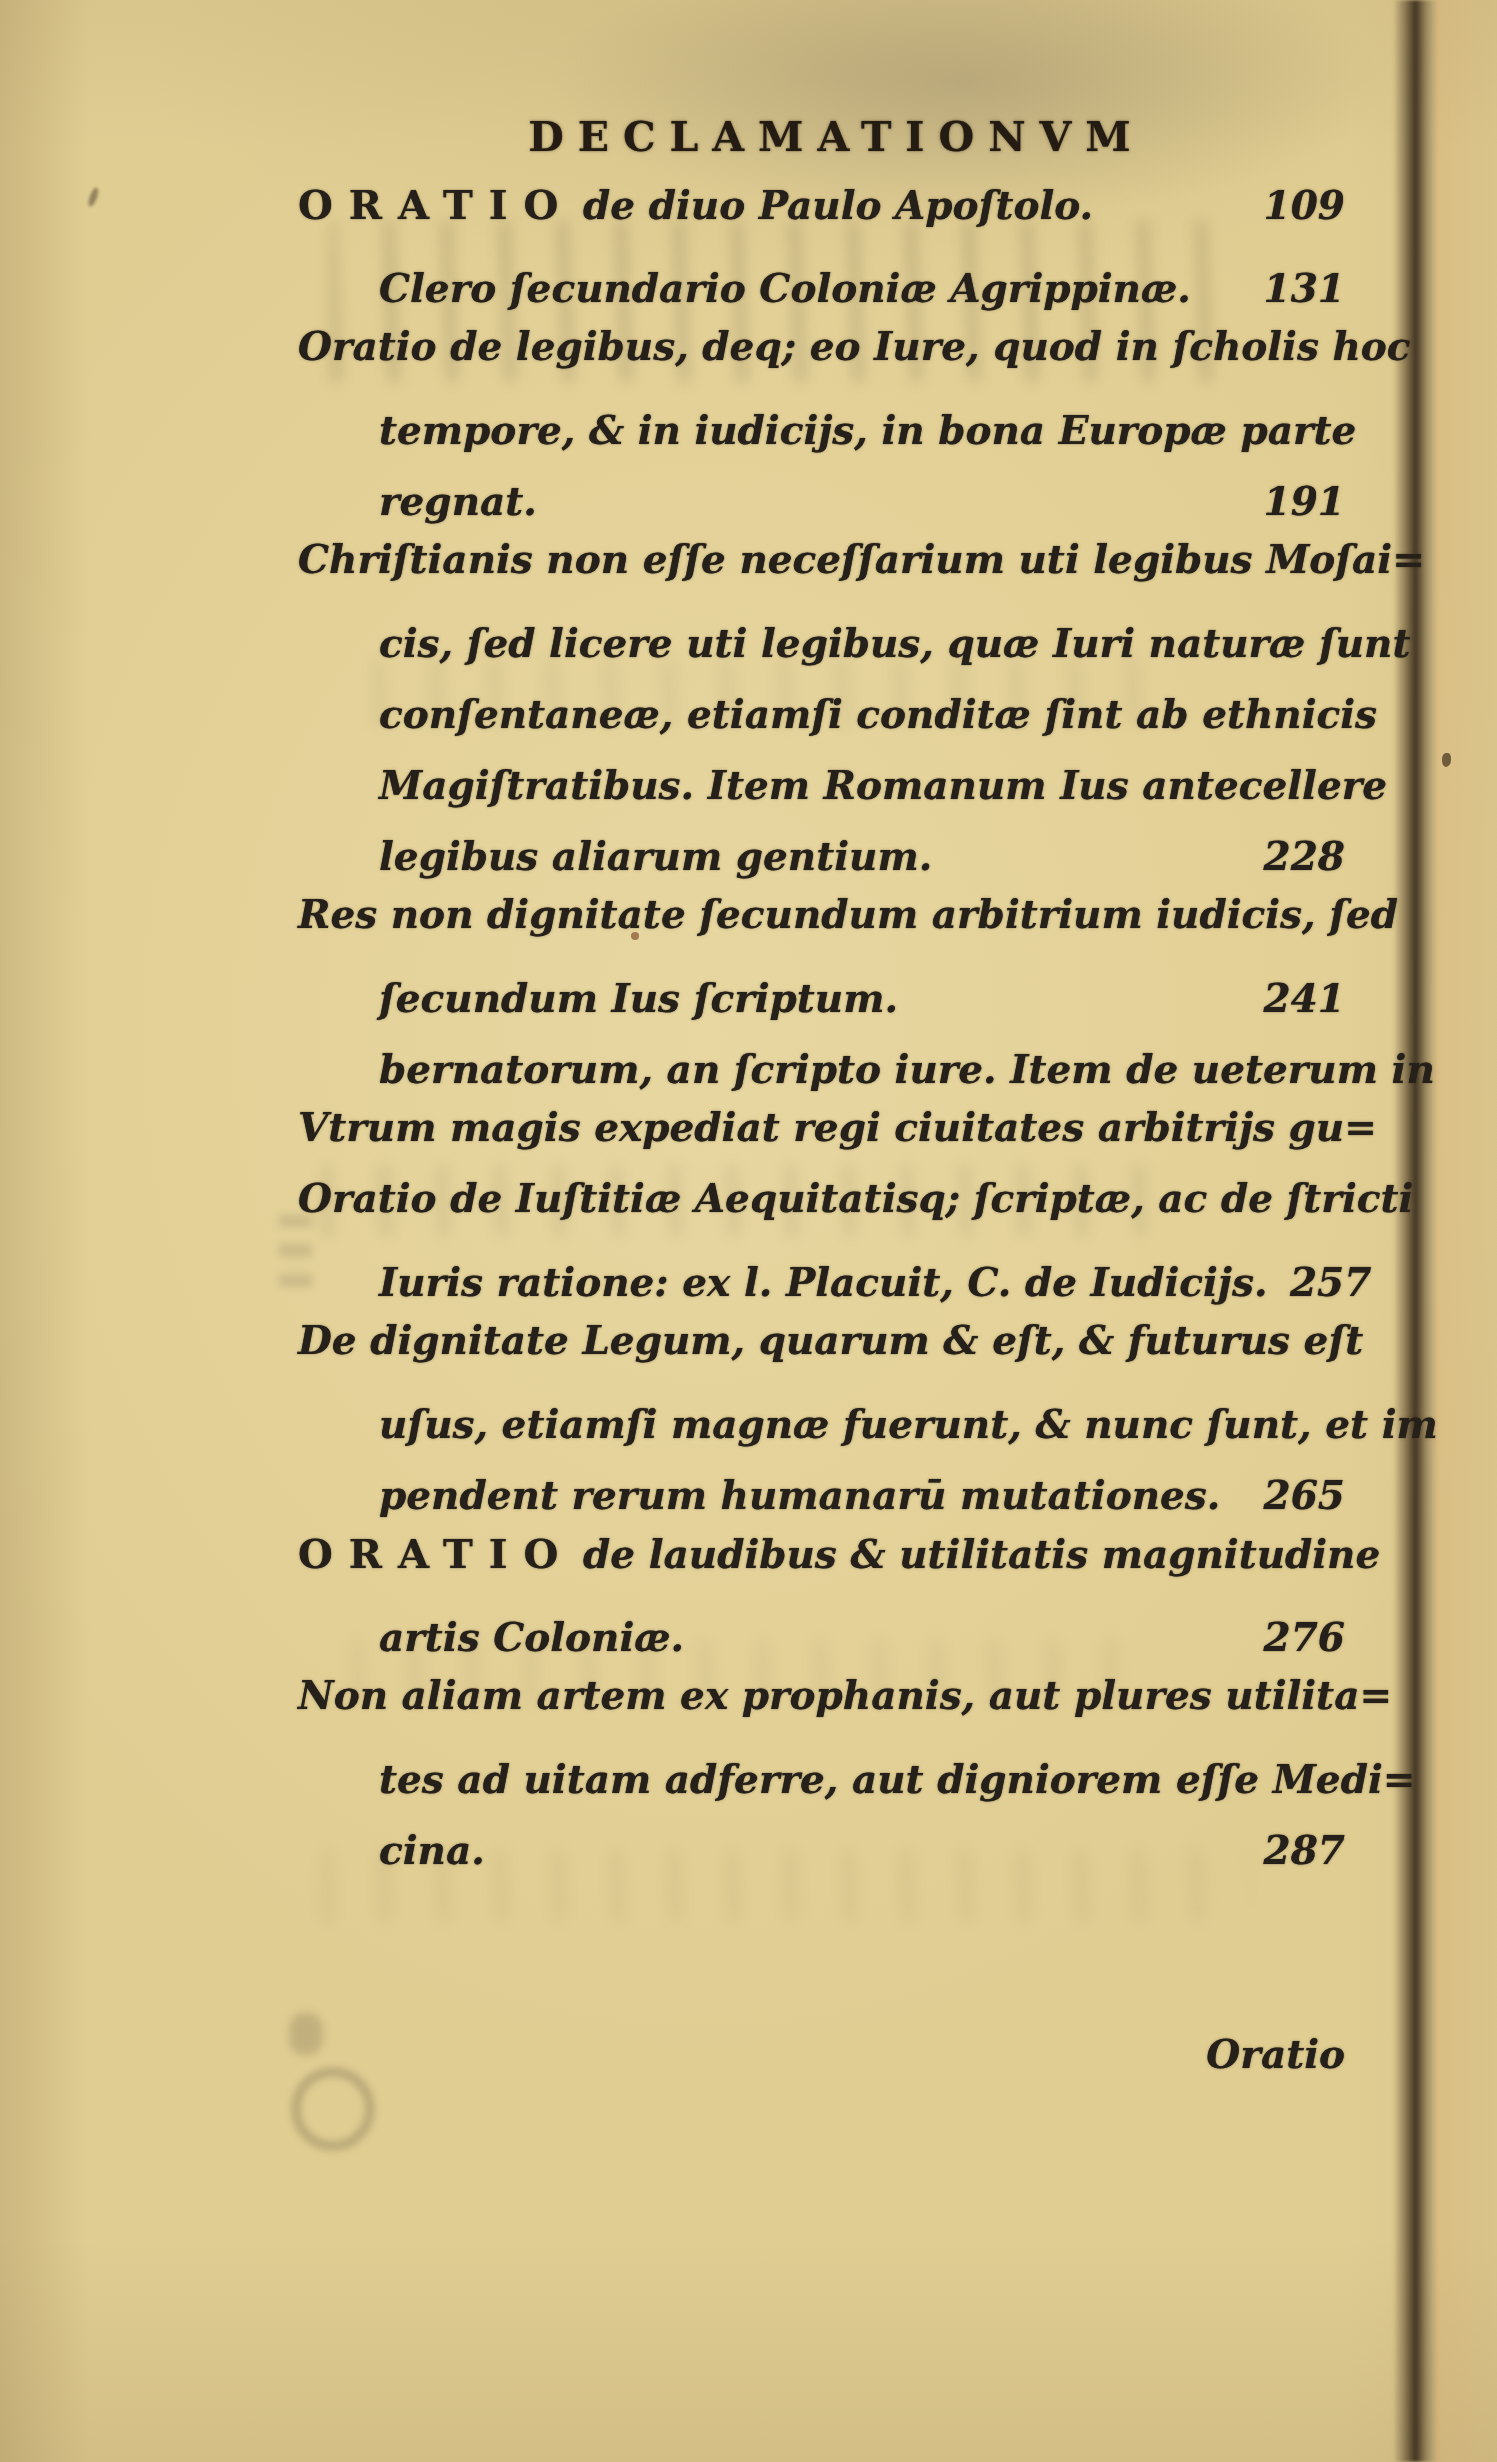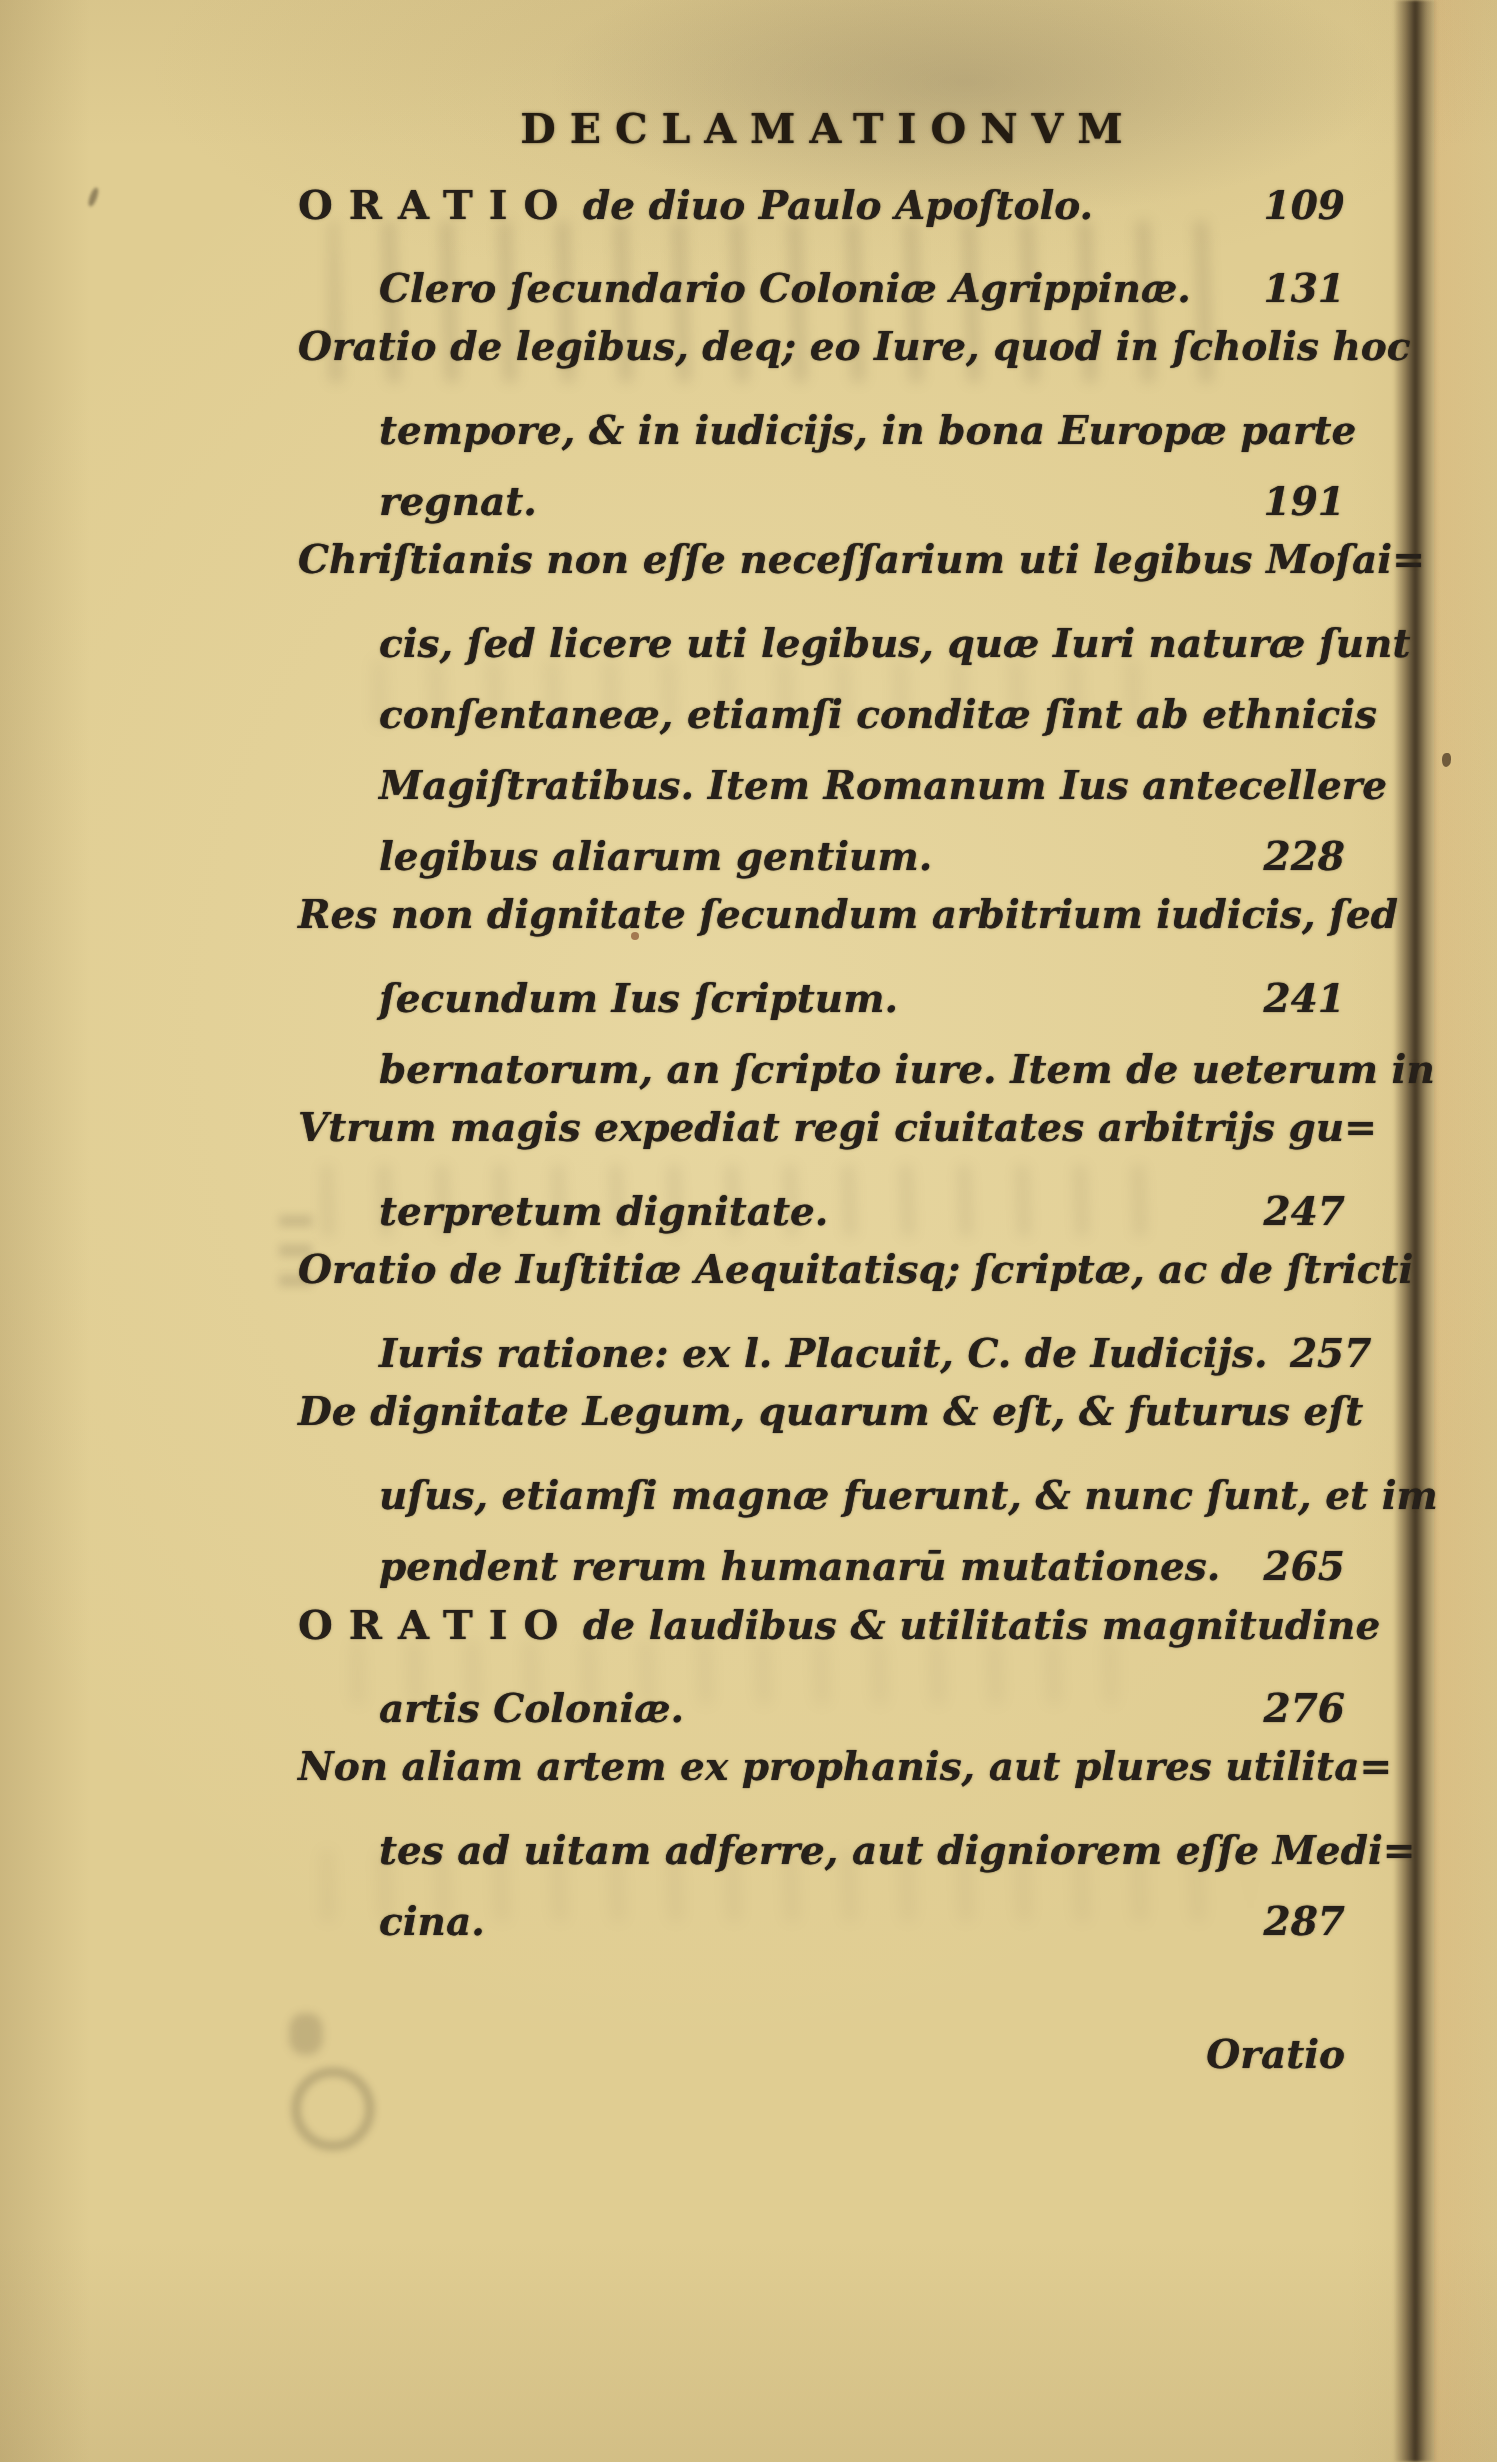--- a/index.html
+++ b/index.html
@@ -63,21 +63,21 @@
   }
   .speck1 { left: 1442px; top: 753px; width: 9px; height: 13.5px;
     background: rgba(50,38,22,0.75); border-radius: 50% 40% 60% 50%; filter: blur(0.7px); }
   .speck2 { left: 631px; top: 932px; width: 8.2px; height: 7.5px;
     background: rgba(118,60,30,0.6); border-radius: 50%; filter: blur(0.7px); }
   .speck3 { left: 90px; top: 187px; width: 6.7px; height: 19.5px;
     background: rgba(70,58,40,0.5); border-radius: 50%; filter: blur(1.5px); transform: rotate(20deg); }
   
   .content { position: absolute; left: 298px; top: 0; width: 1047px; }
   .page-header {
-    position: absolute; top: 105px; left: 0; width: 100%; margin: 0;
+    position: absolute; top: 105px; left: 0; width: 100%; margin: 8px;
     text-align: center;
     font-size: 41px; font-weight: 700; font-style: normal;
     letter-spacing: 0.34em; padding-left: 0.34em; box-sizing: border-box;
     color: #241c12;
     text-shadow: 0 0 1.5px rgba(38,30,18,0.75), 0 0 4.5px rgba(60,48,28,0.28);
   }
   .toc { position: absolute; top: 181px; left: 0; width: 100%; }
   .line {
     display: flex; align-items: baseline;
     height: 71px; white-space: nowrap;
@@ -163,24 +163,20 @@
       <div class="line indent">
         <span class="txt">ſecundum Ius ſcriptum.</span>
         <span class="pg">241</span>
       </div>
       <div class="line indent">
         <span class="txt">bernatorum, an ſcripto iure. Item de ueterum in</span>
       </div>
       <div class="line">
         <span class="txt">Vtrum magis expediat regi ciuitates arbitrijs gu=</span>
       </div>
-      <div class="line indent">
-        <span class="txt">terpretum dignitate.</span>
-        <span class="pg">247</span>
-      </div>
       <div class="line">
         <span class="txt">Oratio de Iuſtitiæ Aequitatisq; ſcriptæ, ac de ſtricti</span>
       </div>
       <div class="line indent">
         <span class="txt">Iuris ratione: ex l. Placuit, C. de Iudicijs.</span>
         <span class="pg">257</span>
       </div>
       <div class="line">
         <span class="txt">De dignitate Legum, quarum &amp; eſt, &amp; futurus eſt</span>
       </div>

